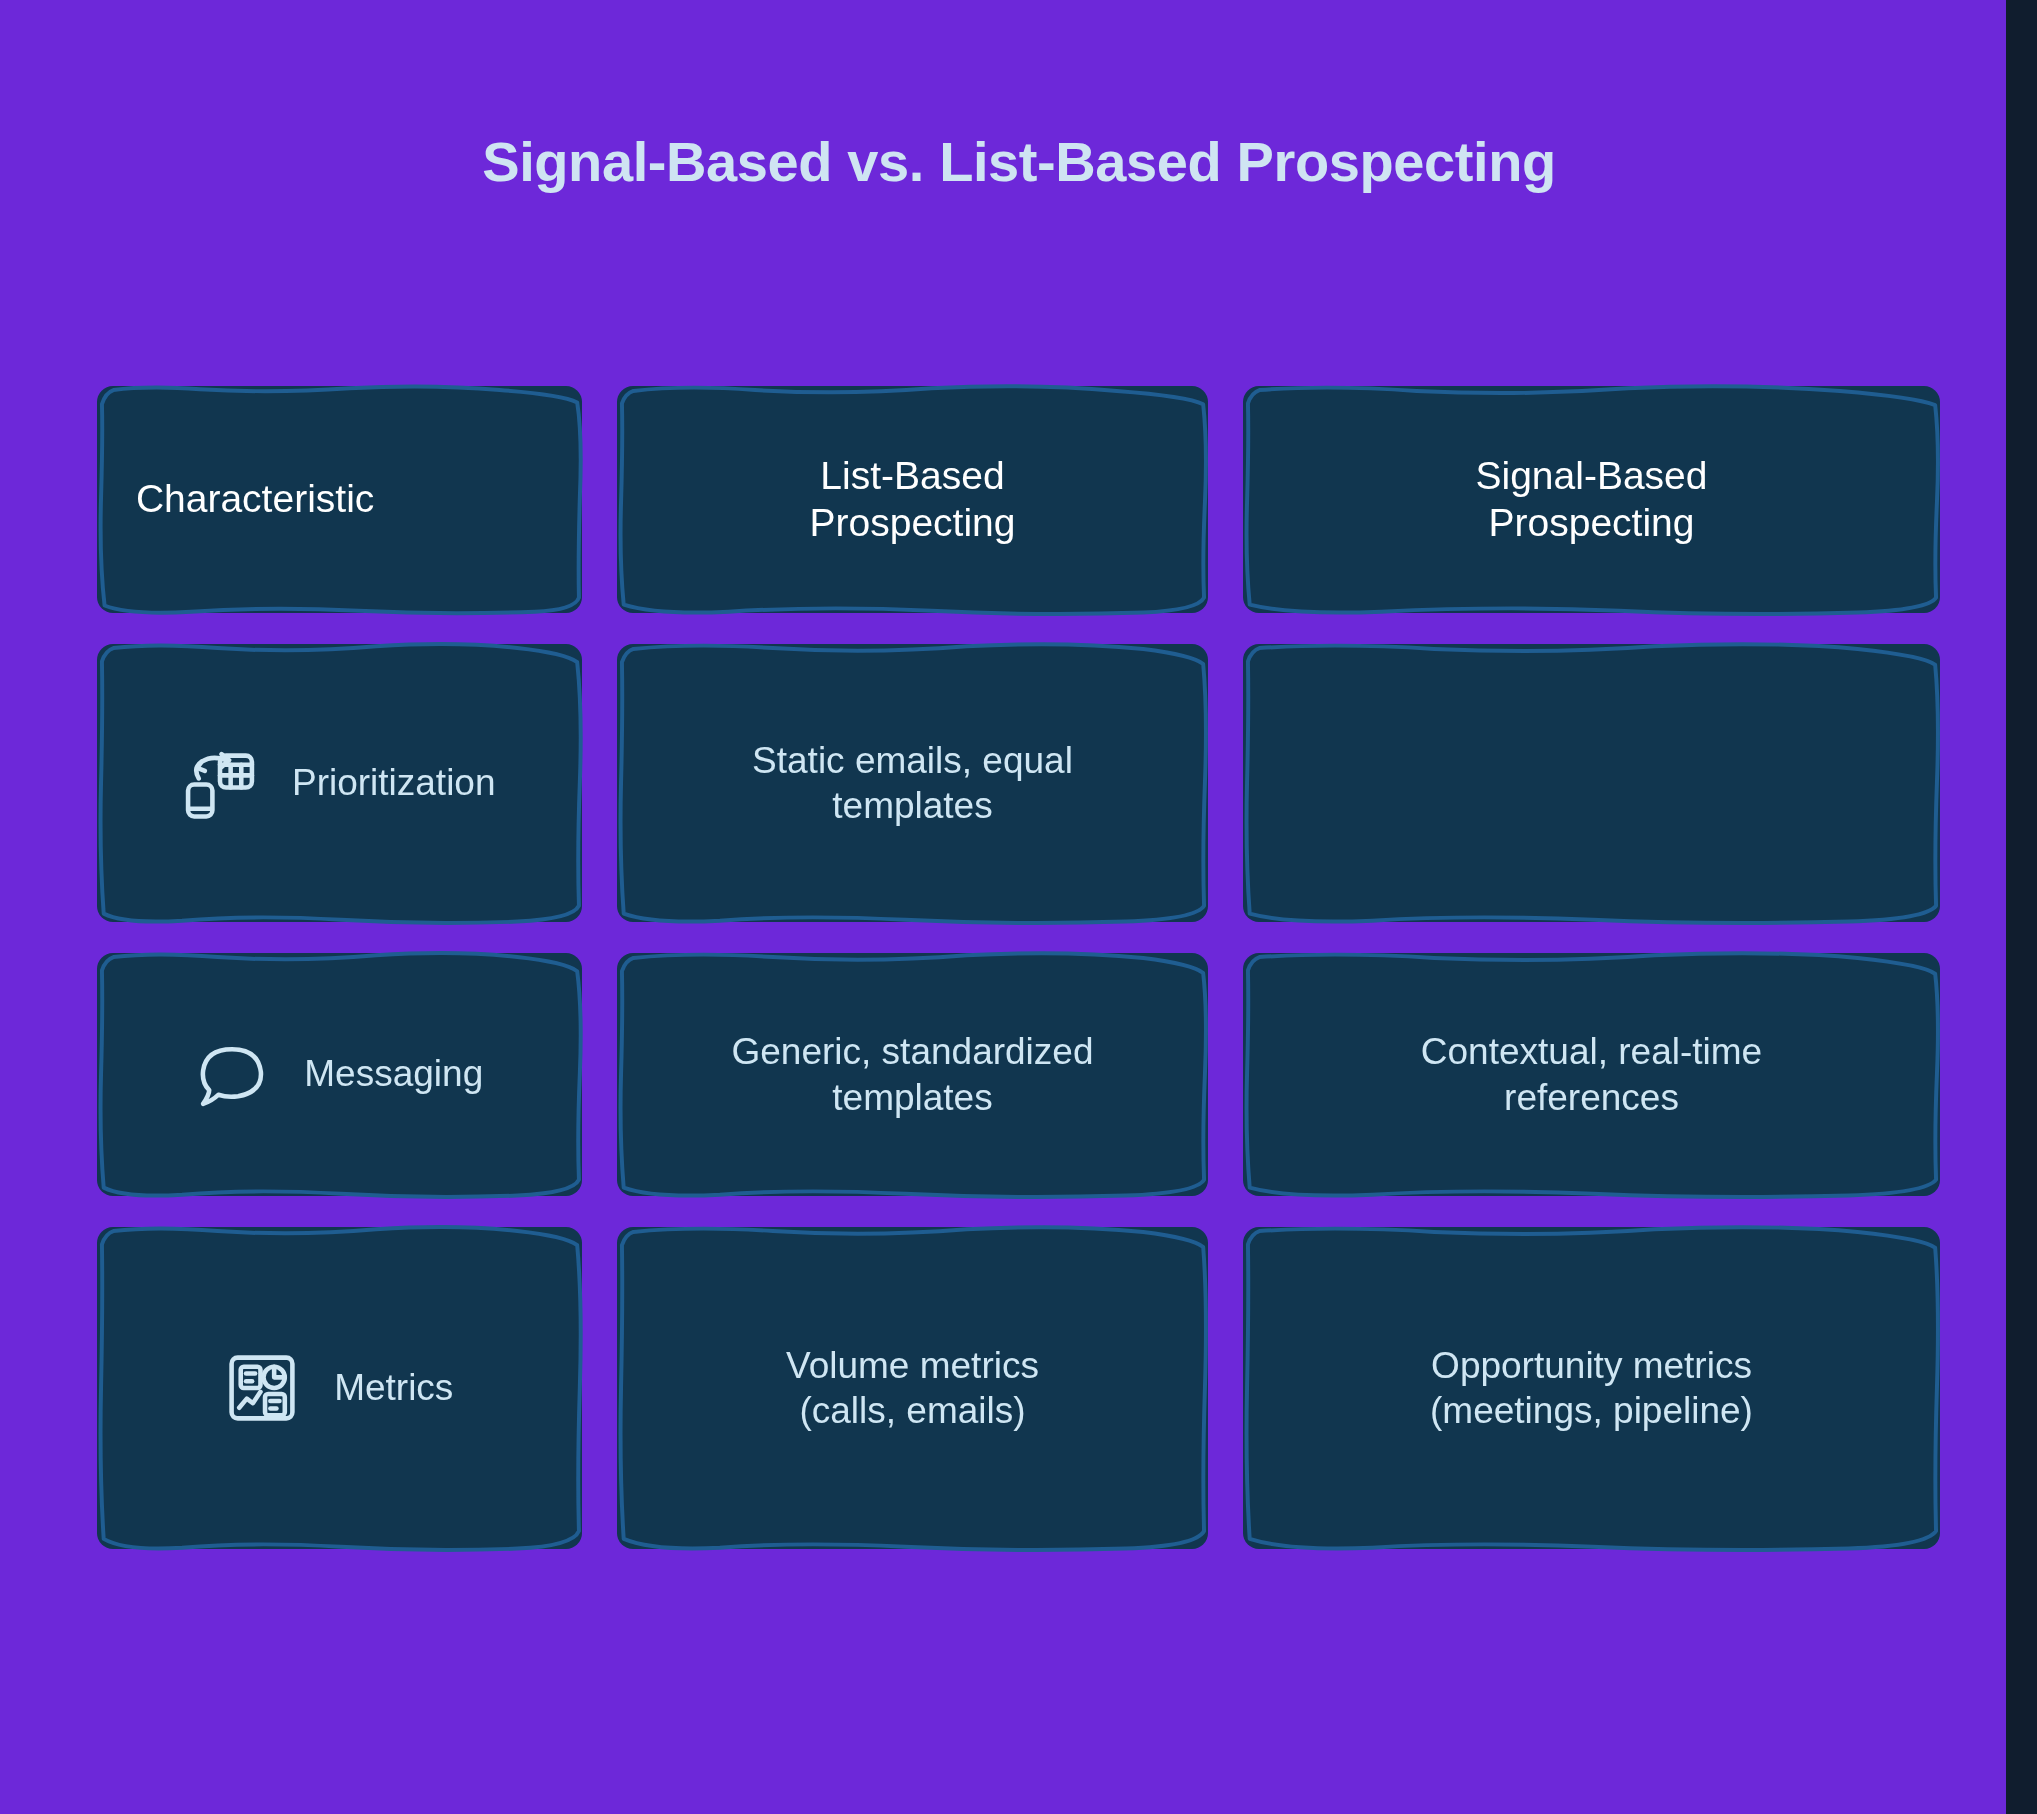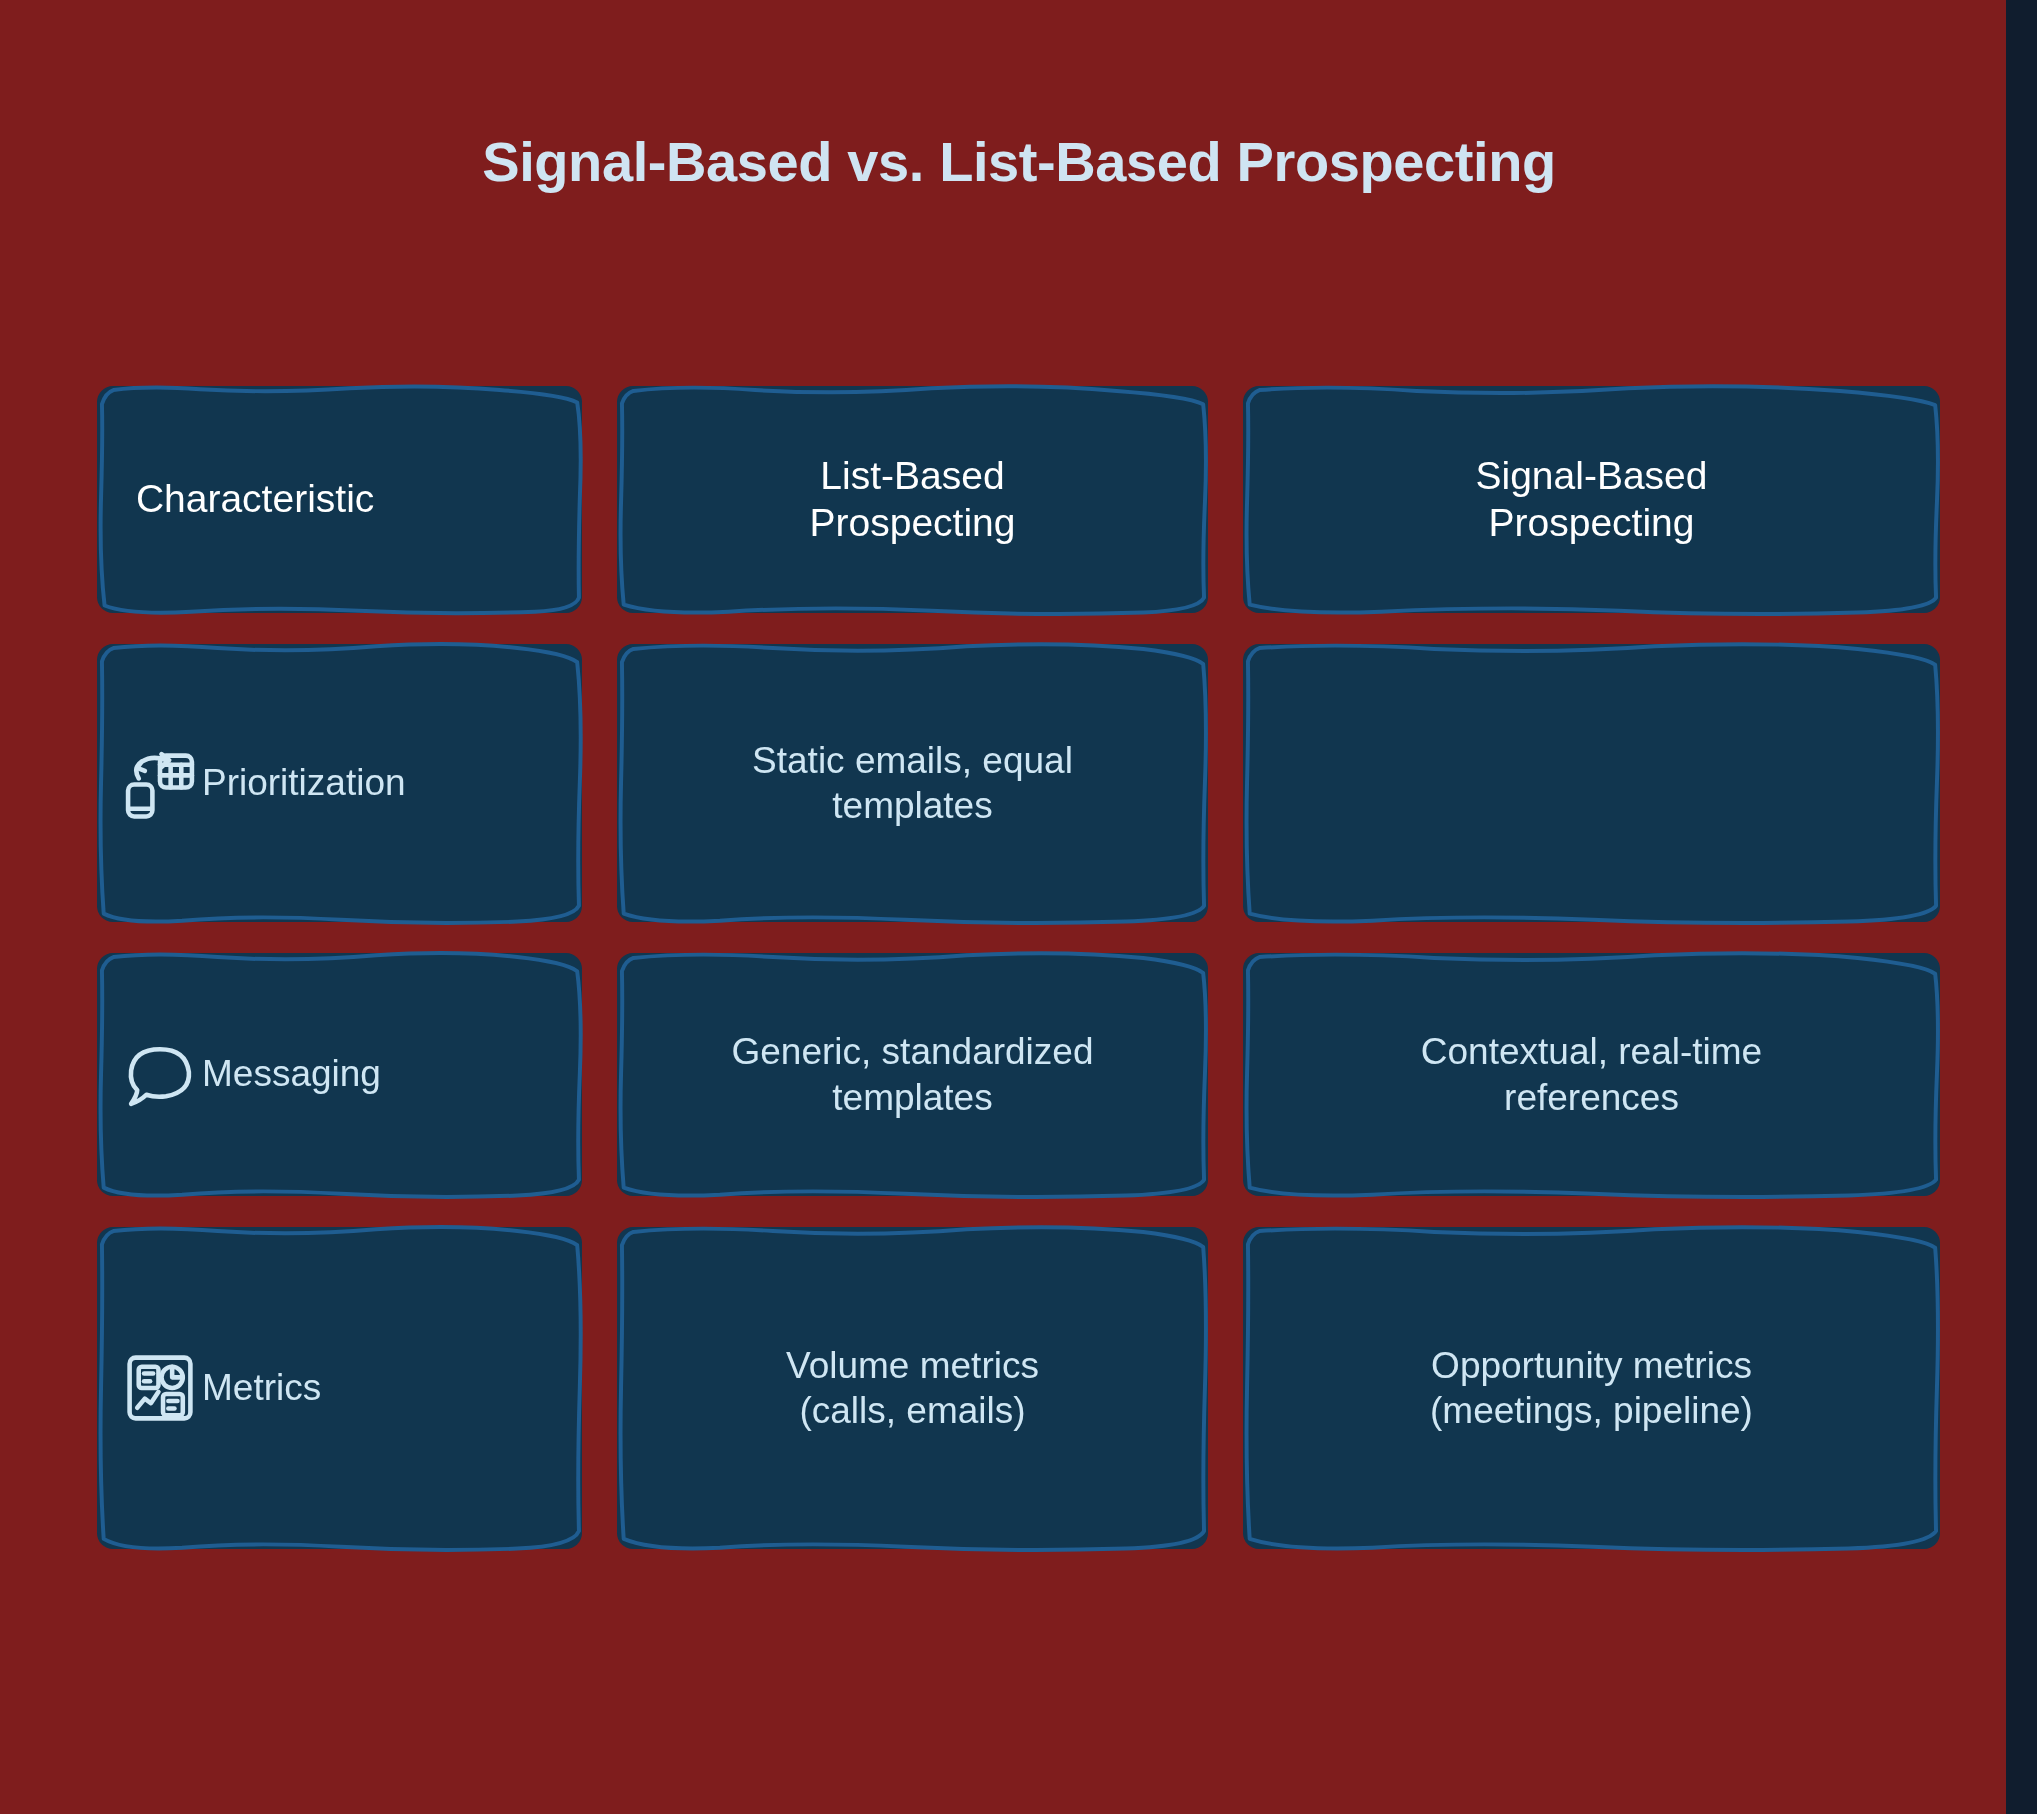--- a/index.html
+++ b/index.html
@@ -11,21 +11,21 @@
     width: 2038px;
     height: 1815px;
     font-family: "Liberation Sans", sans-serif;
     overflow: hidden;
   }
 
   .page {
     position: relative;
     width: 2006px;
     height: 1815px;
-    background: #7f1d1d;
+    background: #6d28d9;
     box-sizing: border-box;
   }
 
   .title {
     position: absolute;
     top: 131px;
     left: 0;
     width: 2038px;
     text-align: center;
     color: #cfe4f2;
@@ -90,22 +90,22 @@
     position: relative;
     z-index: 2;
     color: #cfe6f3;
     font-size: 37px;
     line-height: 1.22;
     width: 100%;
     text-align: center;
   }
 
   .char-cell {
-    justify-content: flex-start;
-    gap: 4px;
+    justify-content: center;
+    gap: 34px;
     padding-left: 25px;
   }
   .char-label {
     position: relative;
     z-index: 2;
     color: #cfe6f3;
     font-size: 37px;
     line-height: 1.2;
   }
   .icon {

